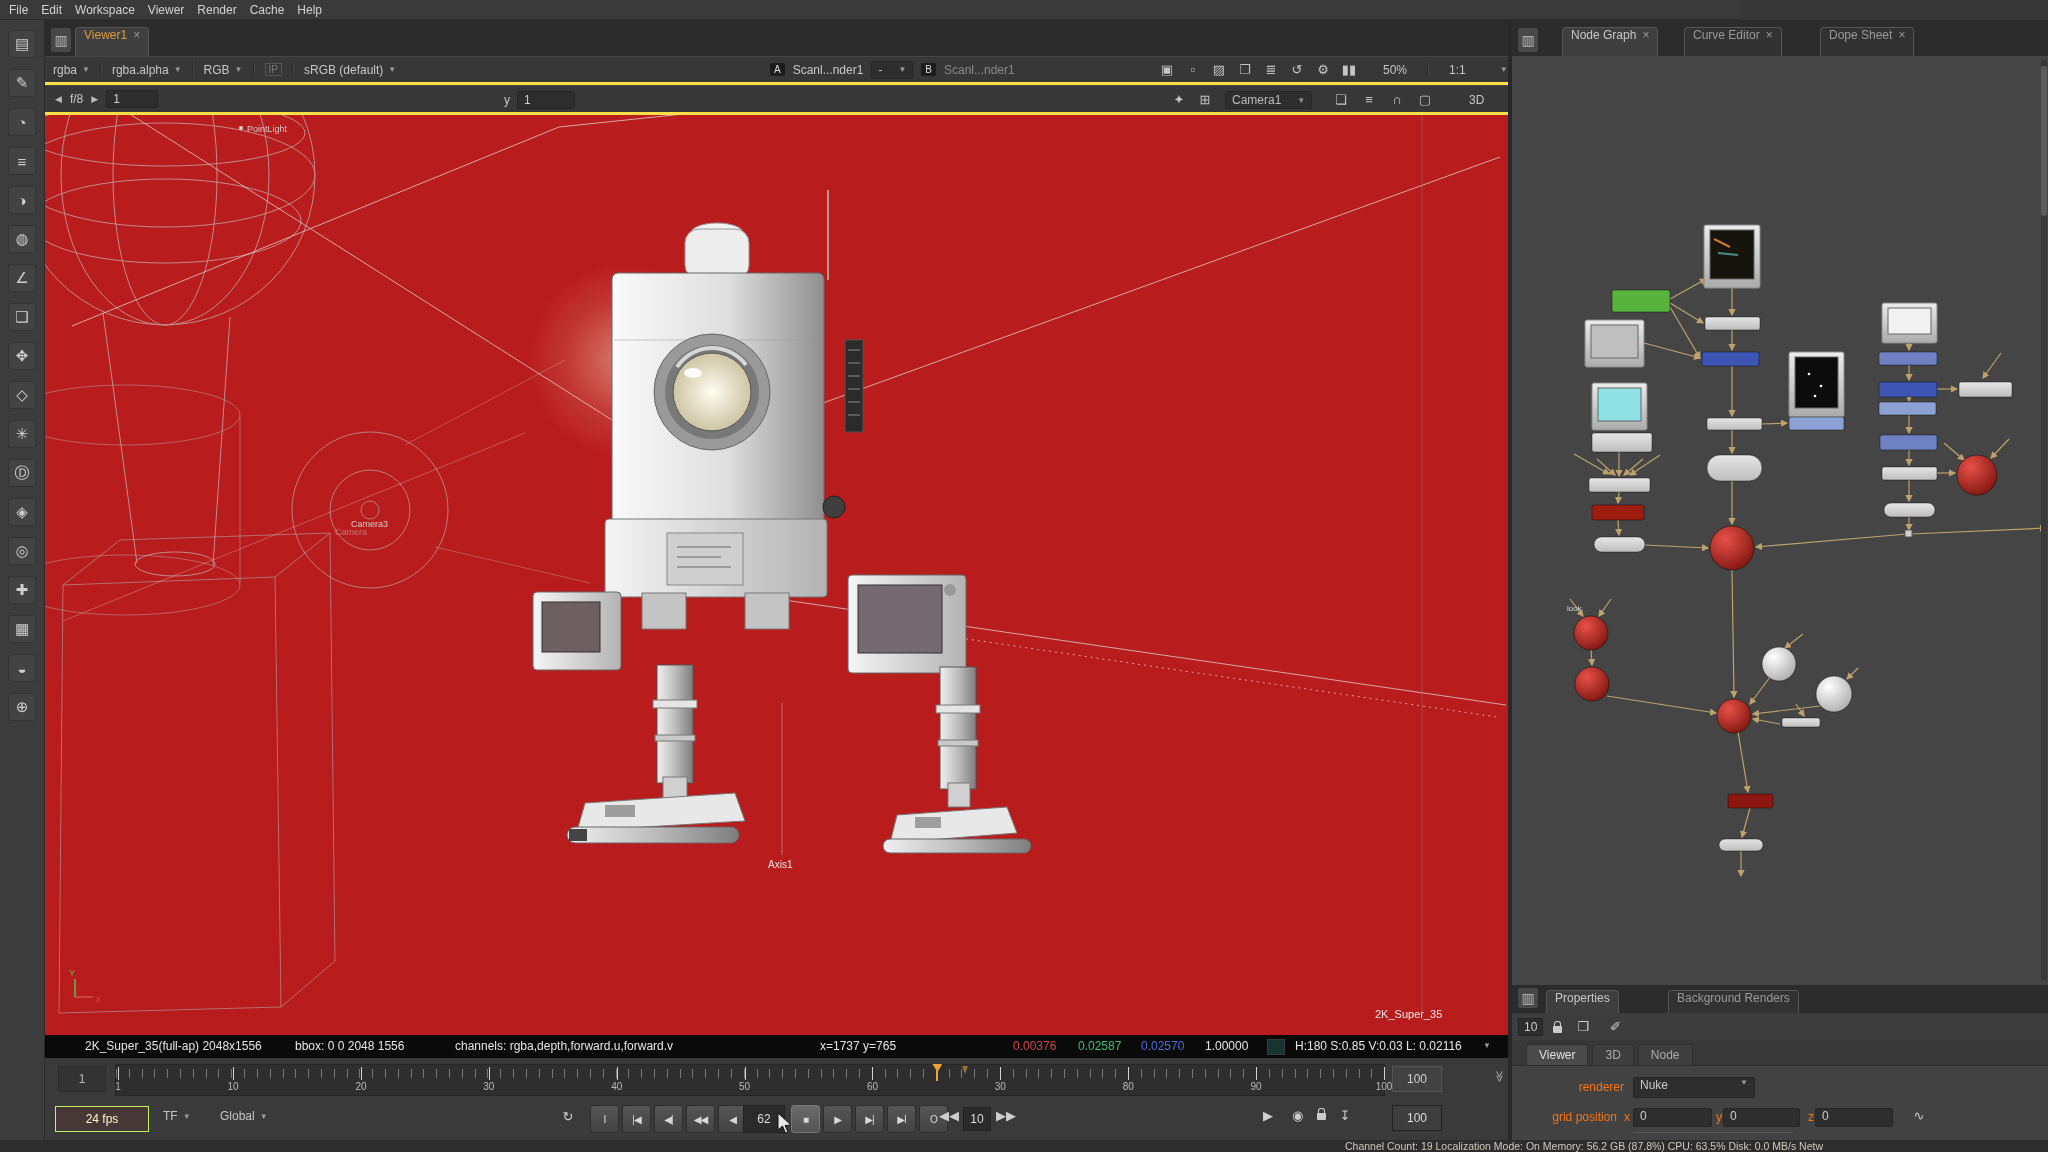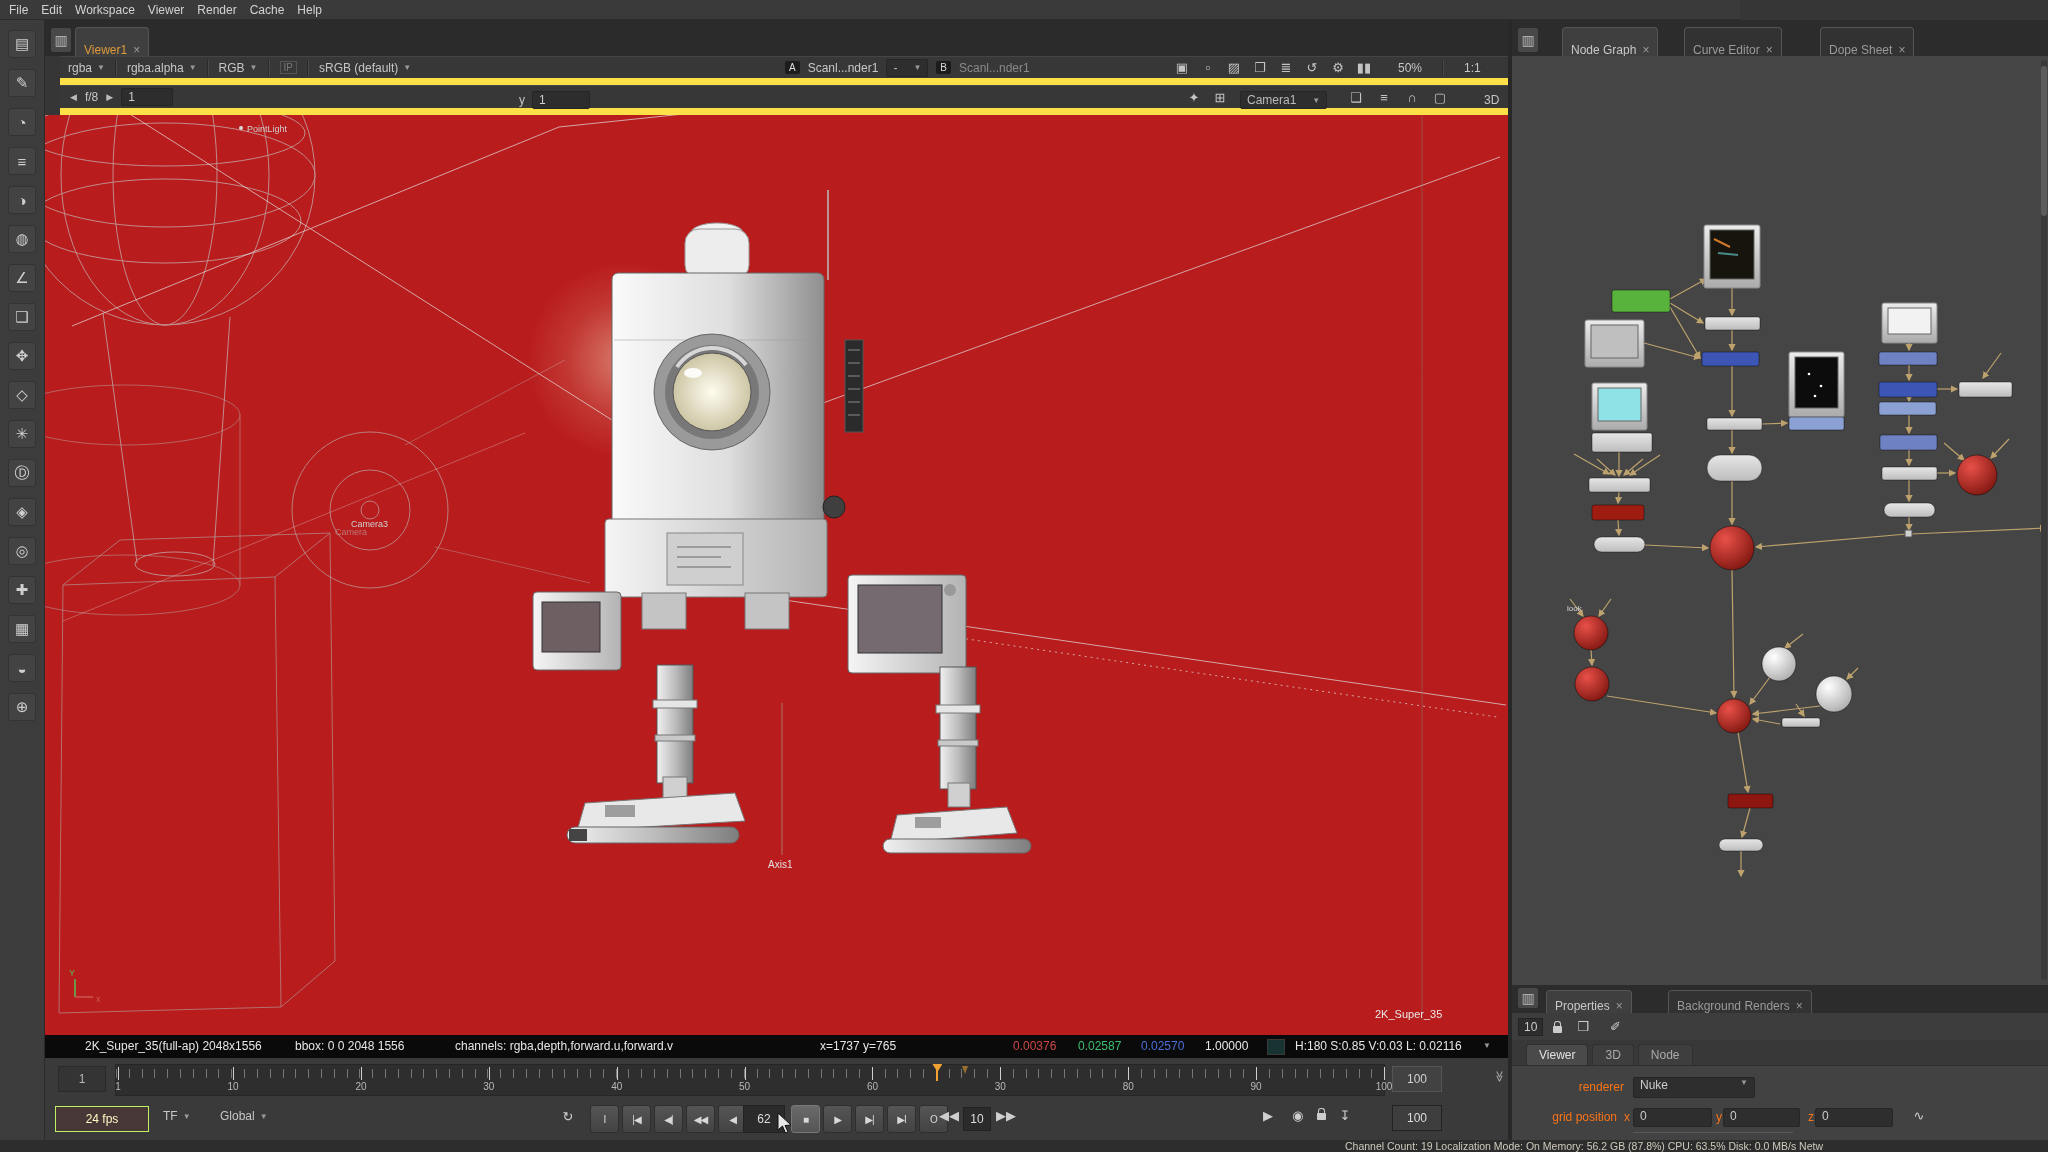--- a/index.html
+++ b/index.html
@@ -10,27 +10,27 @@
   #menubar{left:0;top:0;width:1740px;height:20px;background:#3a3a3a;border-bottom:1px solid #2b2b2b;
            display:flex;align-items:center;gap:13px;padding-left:9px;box-sizing:border-box;}
   .menu-item{color:#d2d2d2;font-size:12px;cursor:default;}
   
   #left-toolbar{left:0;top:20px;width:45px;height:1132px;background:#3c3c3c;border-right:1px solid #2a2a2a;
                 display:flex;flex-direction:column;align-items:center;padding-top:10px;gap:11px;box-sizing:border-box;}
   #left-toolbar .icon{width:26px;height:26px;display:flex;align-items:center;justify-content:center;
                       color:#cfcfcf;font-size:15px;background:#434343;border-radius:3px;border:1px solid #333;}
   
   #tabrow{left:45px;top:20px;width:1463px;height:36px;background:#2b2b2b;}
-  .tab{position:absolute;display:flex;align-items:flex-end;gap:6px;background:#3f3f3f;
+  .tab{position:absolute;display:flex;align-items:flex-start;gap:6px;background:#3f3f3f;
        border:1px solid #555;border-bottom:none;border-radius:4px 4px 0 0;padding:0 8px;height:29px;top:7px;}
   .tab .close{color:#999;font-size:12px;}
   .pane-icon{position:absolute;left:6px;top:8px;width:20px;height:24px;color:#bbb;font-size:14px;
              background:#484848;border-radius:2px;display:flex;align-items:center;justify-content:center;}
   #viewer-tab{left:30px;color:#dd9a3c;font-size:12px;}
-  .vtb{left:60px;width:1463px;background:#373737;border-top:1px solid #454545;border-bottom:7px solid #fde047;box-sizing:border-box;}
+  .vtb{left:45px;width:1463px;background:#373737;border-top:1px solid #454545;border-bottom:3px solid #fde047;box-sizing:border-box;}
   #vtb1{top:56px;height:29px;}
   #vtb2{top:85px;height:30px;}
   .dd{display:inline-flex;align-items:center;gap:5px;color:#c6c6c6;}
   .caret{font-size:8px;color:#999;}
   .sep{width:1px;height:16px;background:#2a2a2a;border-right:1px solid #484848;}
   .flexrow{display:flex;align-items:center;height:100%;}
   .badge{background:#1c1c1c;color:#ddd;font-size:10px;padding:1px 4px;border-radius:2px;}
   .mixbox{background:#2e2e2e;border:1px solid #262626;border-radius:2px;padding:1px 6px;display:inline-flex;gap:16px;align-items:center;color:#bbb;}
   .toolico{color:#c4c4c4;font-size:13px;width:24px;text-align:center;}
   .rot90{display:inline-block;transform:rotate(90deg);}
@@ -77,21 +77,21 @@
   .lock-shape::before{content:"";position:absolute;top:-5px;left:1px;width:5px;height:5px;
        border:1.5px solid #ccc;border-bottom:none;border-radius:3px 3px 0 0;}
   
   #splitter{left:1508px;top:20px;width:4px;height:1132px;background:#282828;}
   #rtabs{left:1512px;top:20px;width:536px;height:36px;background:#2c2c2c;}
   #rtabs .tab,.ptabs .tab{position:absolute;top:7px;}
   #nodegraph{left:1512px;top:56px;width:536px;height:929px;background:#454545;overflow:hidden;}
   #ng-vscroll{position:absolute;right:1px;top:4px;width:6px;height:920px;background:#3a3a3a;border-radius:3px;}
   #ng-vscroll .thumb{position:absolute;top:6px;left:0;width:6px;height:150px;background:#5c5c5c;border-radius:3px;}
   .ptabs{left:1512px;top:985px;width:536px;height:28px;background:#2c2c2c;}
-  .ptabs .tab{height:22px;top:5px;}
+  .ptabs .tab{height:22px;top:5px;flex-direction:column;}
   #ptoolbar{left:1512px;top:1013px;width:536px;height:27px;background:#3d3d3d;display:flex;align-items:center;gap:10px;padding-left:6px;box-sizing:border-box;}
   #ptoolbar .count{background:#2d2d2d;border:1px solid #242424;padding:1px 5px;color:#ccc;}
   #innertabs{left:1512px;top:1040px;width:536px;height:26px;background:#383838;border-bottom:1px solid #2e2e2e;
              display:flex;align-items:flex-end;gap:4px;padding-left:14px;box-sizing:border-box;}
   #innertabs .itab{padding:3px 12px;background:#3e3e3e;color:#aaa;border:1px solid #303030;border-bottom:none;border-radius:3px 3px 0 0;font-size:12px;}
   #innertabs .itab.active{background:#4a4a4a;color:#e0e0e0;}
   #propscontent{left:1512px;top:1066px;width:536px;height:74px;background:#424242;}
   .plabel{position:absolute;color:#f97316;text-align:right;}
   .pfield{position:absolute;background:#2e2e2e;border:1px solid #262626;border-radius:2px;color:#ccc;
           display:flex;align-items:flex-start;padding-left:6px;box-sizing:border-box;}

